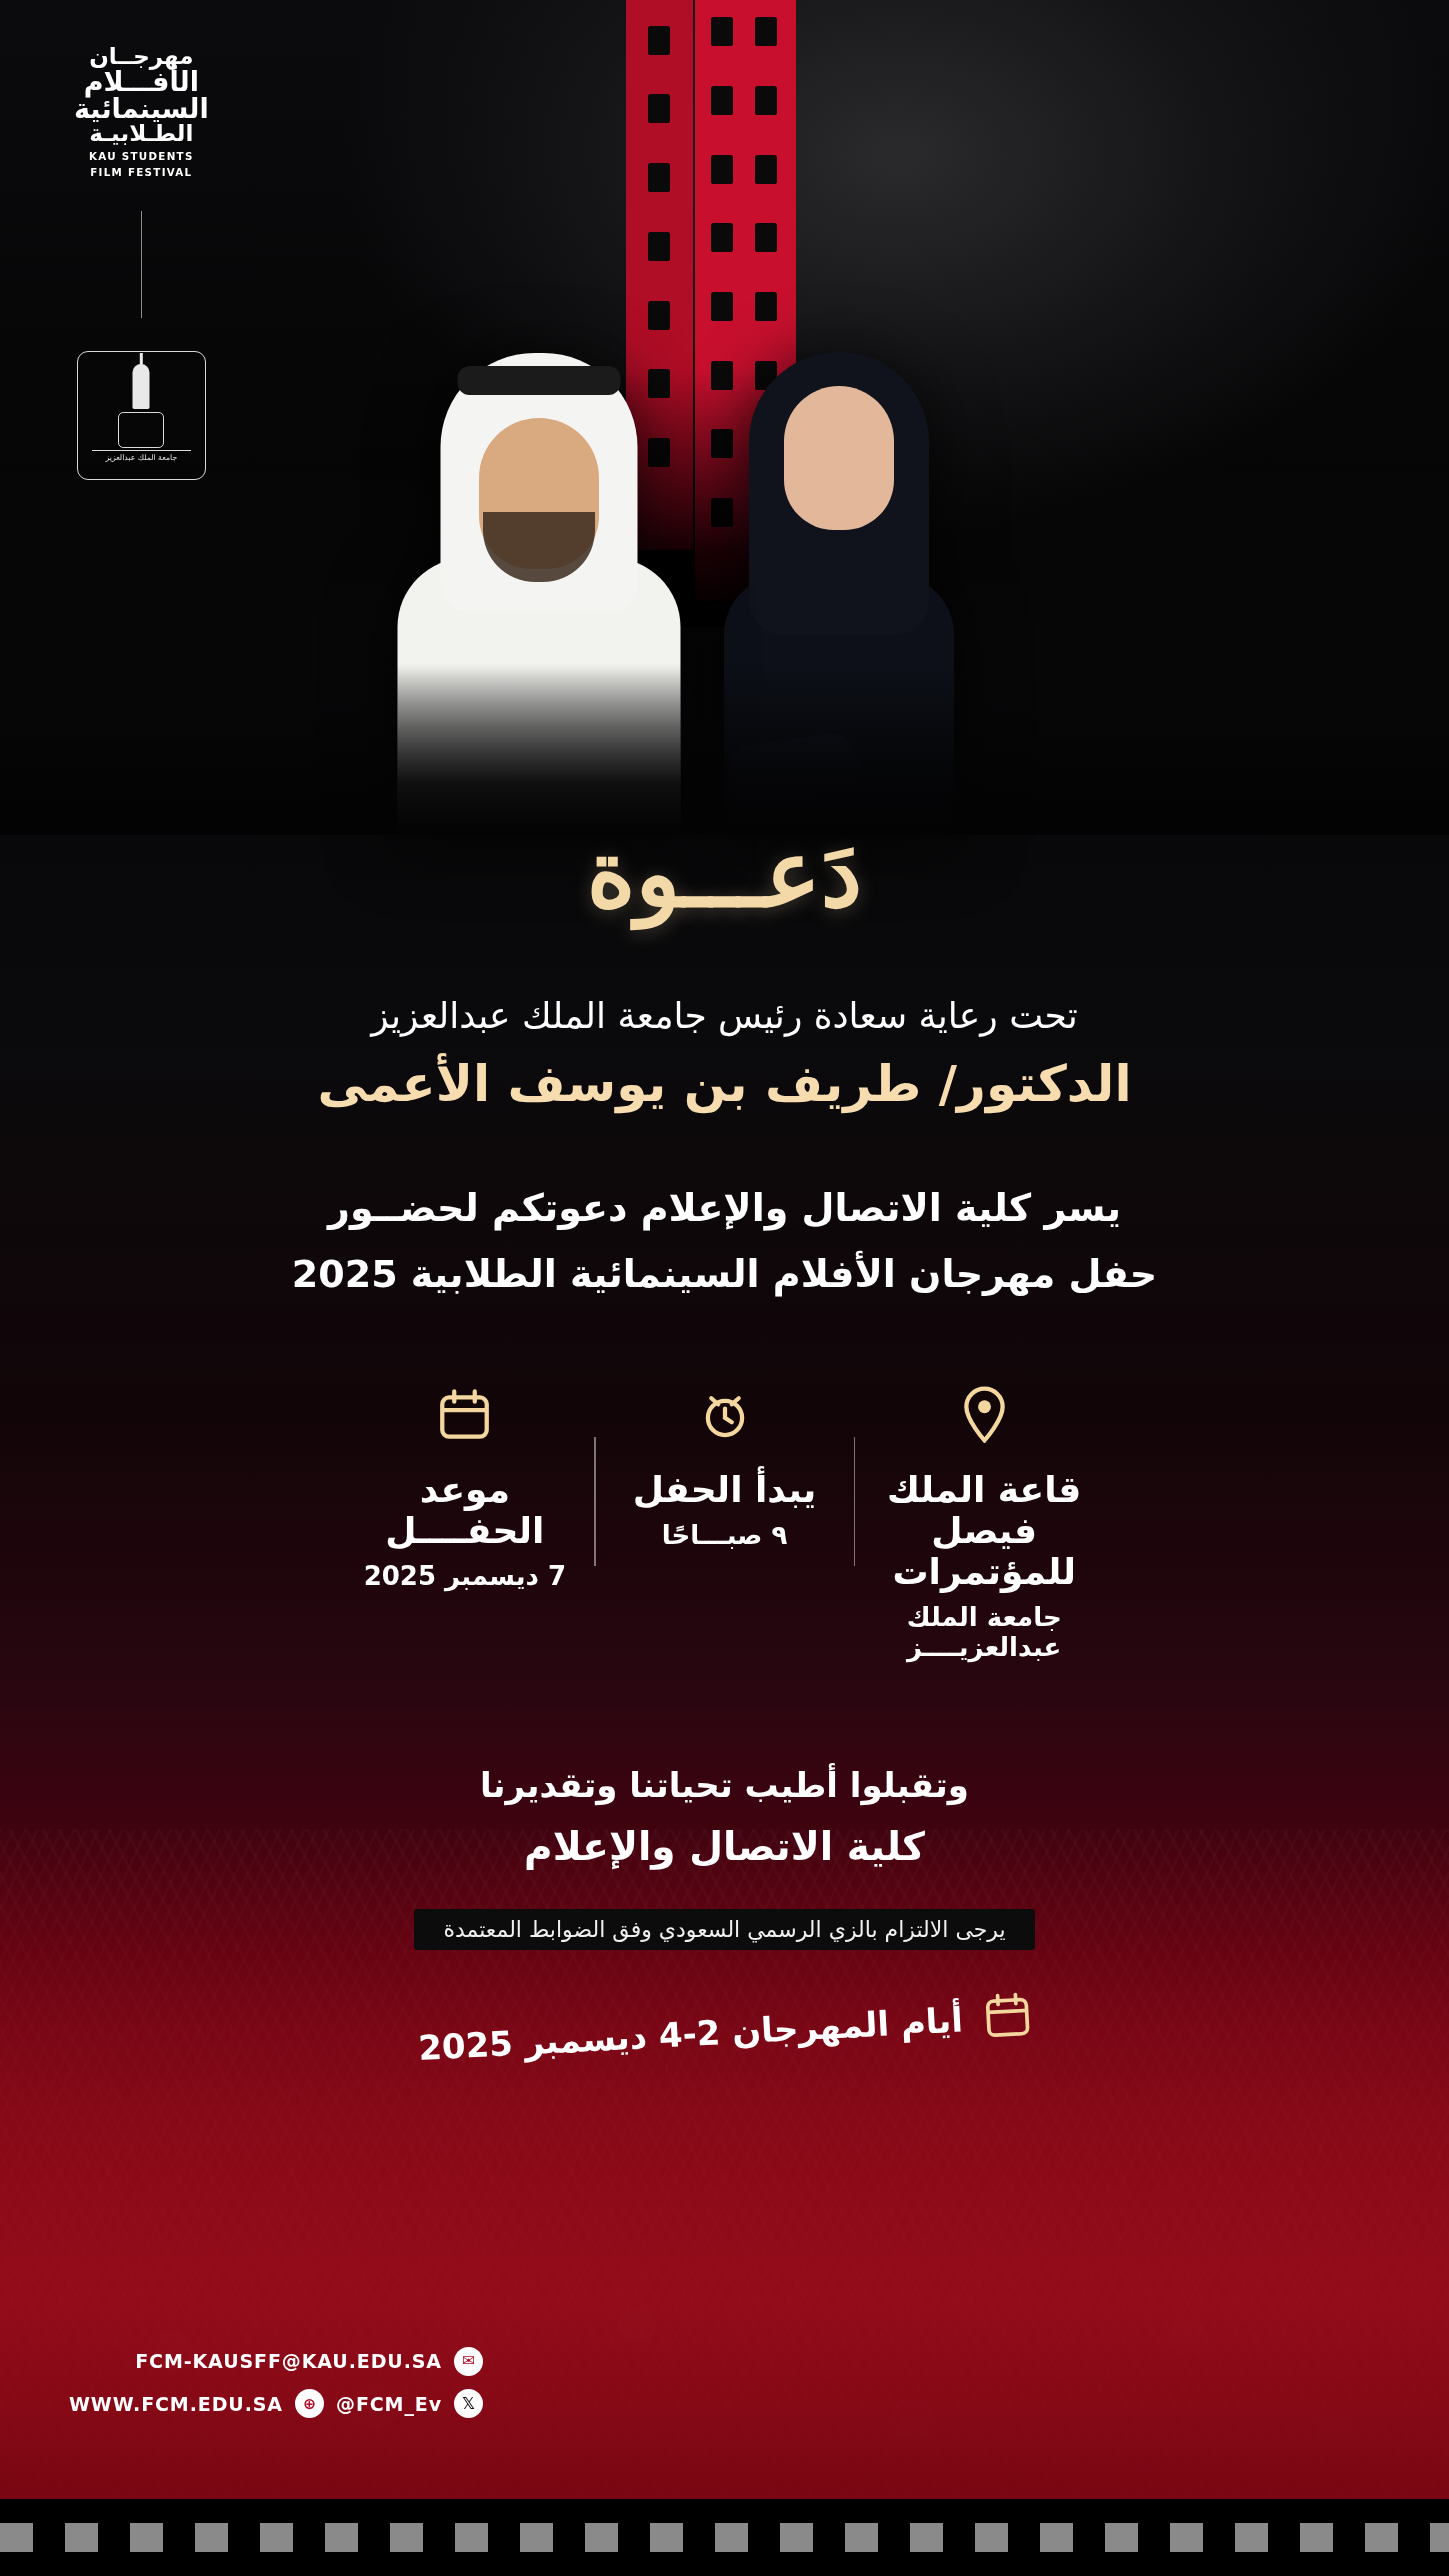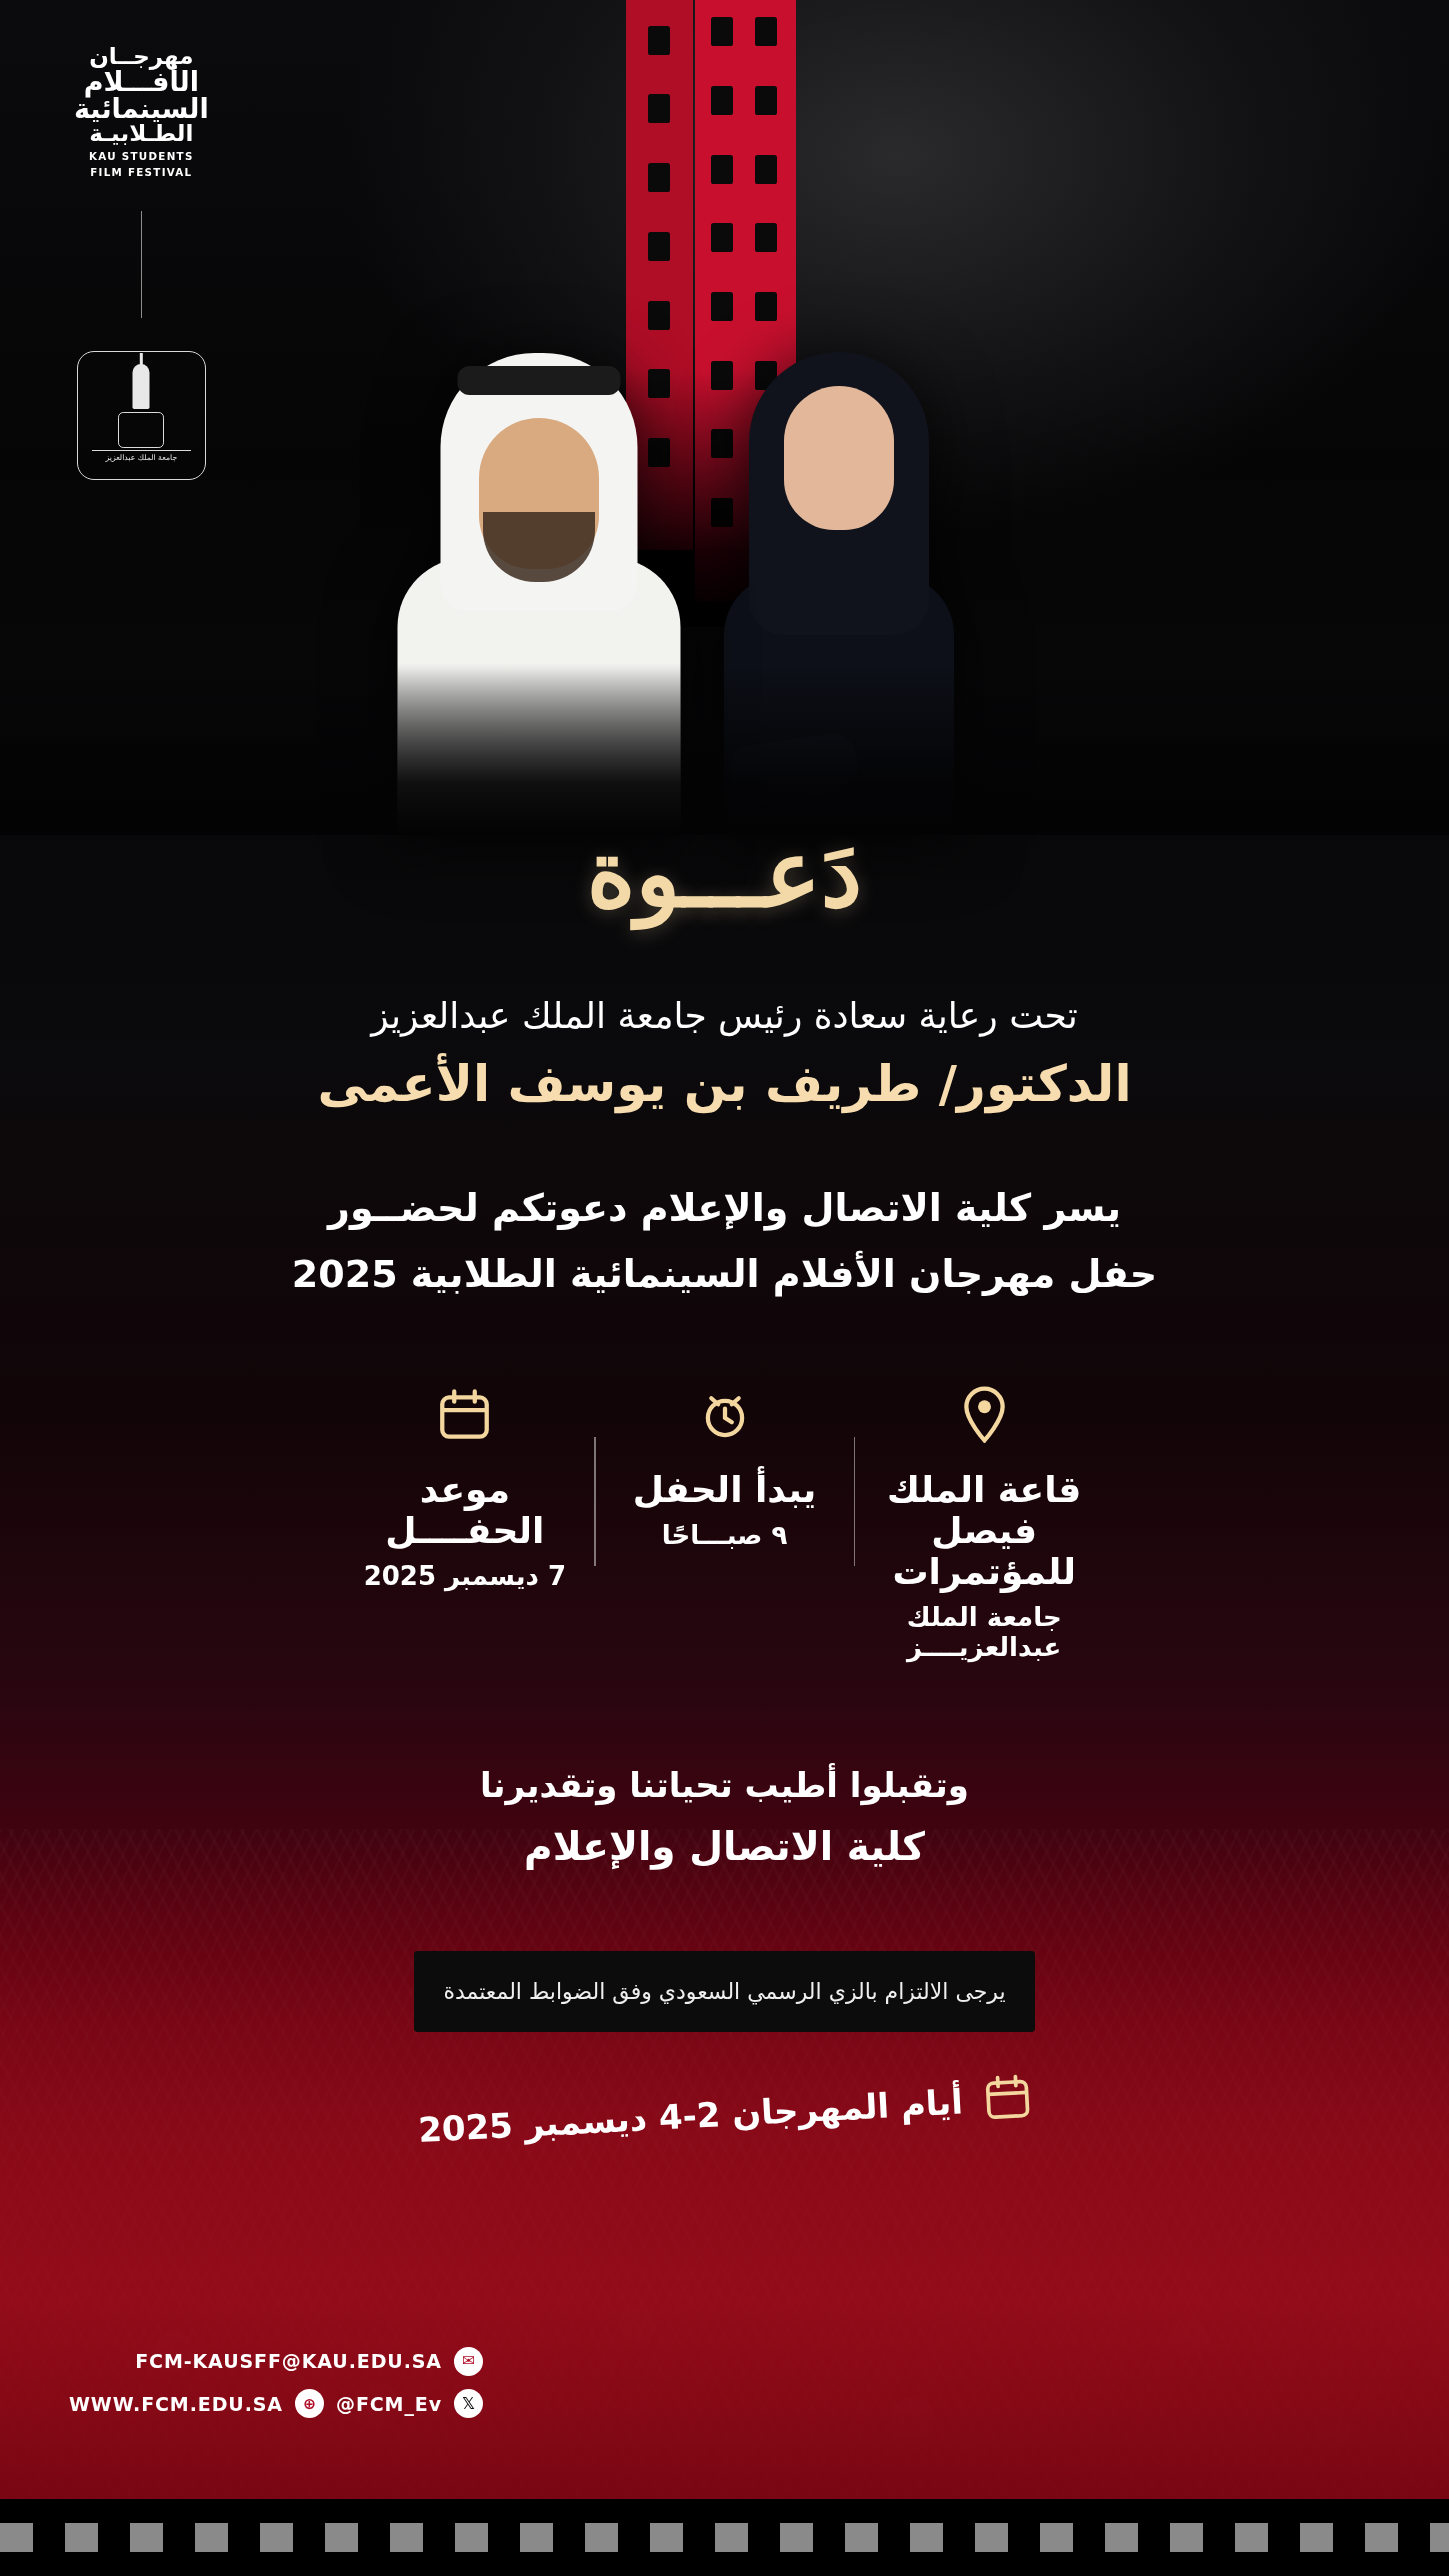--- a/index.html
+++ b/index.html
@@ -55,21 +55,21 @@
     pointer-events:none;
   }
 
   
   .logos { position:absolute; top: 45px; left: 74px; display:flex; align-items:center; gap:33px;flex-direction:column; }
   .logo-fest { text-align:center; color:#fff; line-height:1; }
   .logo-fest .ar { font-size: 23px; font-weight:bold; letter-spacing:0.9px; }
   .logo-fest .ar.big { font-size: 27px; }
   .logo-fest .en { font-size: 10.3px; letter-spacing:1.3px; margin-top:6px; font-weight:bold; }
   .logo-div { width:1.7px; height:107px; background:#b9b9b9; opacity:.75; }
-  .logo-kau { width: 129px; height: 129px; border:1.7px solid #d9d9d9; border-radius:17px; position:relative; }
+  .logo-kau { width: 129px; height: 129px; border:1.7px solid #d9d9d9; border-radius:11px; position:relative; }
   .logo-kau .tower { position:absolute; left:50%; top:12px; transform:translateX(-50%); width:17px; height:45px; background:#e8e8e8; border-radius:8.6px 8.6px 1.7px 1.7px;}
   .logo-kau .tower:after{content:"";position:absolute;left:50%;top:-10.3px;transform:translateX(-50%);width:3.4px;height:12px;background:#e8e8e8;}
   .logo-kau .seal { position:absolute; left:50%; top:60px; transform:translateX(-50%); width:46px;height:36px;border:1.7px solid #dcdcdc;border-radius:5.2px;}
   .logo-kau .base { position:absolute; left:13.7px; right:13.7px; bottom:12px; height:17px; border-top:1.7px solid #dcdcdc; color:#e6e6e6; font-size:7.7px; text-align:center; padding-top:2.6px; letter-spacing:0.4px;}
 
   
   .people { position:absolute; top: 326px; left: 0; right: 0; height: 507px; }
   .person { position:absolute; bottom:0; filter: drop-shadow(0 8.6px 34px rgba(0,0,0,.8)); }
   .p-woman { right: 481px; width: 258px; height: 481px; }
   .p-man   { right: 756px; width: 309px; height: 489px; }
@@ -116,23 +116,23 @@
   .info-col { width: 258px; padding: 0 24px; }
   .info-col .icon { height: 65px; display:flex; align-items:center; justify-content:center; color:#f4d79f; }
   .info-col .t1 { margin-top: 22px; font-size: 36px; color:#ffffff; font-weight:600; }
   .info-col .t2 { margin-top: 10.3px; font-size: 26px; color:#ffffff; font-weight:600; }
   .vdiv { width:1.7px; background: rgba(255,255,255,.45); height: 129px; margin-top: 55px; }
 
   .regards { margin-top: 103px; font-size: 34px; color:#fff; font-weight:600; }
   .regards .b { display:block; margin-top: 19px; font-size: 39px; font-weight:bold; }
 
   .dress-note {
-    margin: 82px auto 0; display:inline-block;
+    margin: 40px auto 0; display:inline-block;
     background: #0c0c0c; color:#f0f0f0;
-    font-size: 22px; padding: 28px 29px; border-radius: 3.4px;
+    font-size: 22px; padding: 8px 29px; border-radius: 3.4px;
     letter-spacing: 0.3px;
   }
 
   .fest-days {
     margin-top: 57px; display:flex; align-items:center; justify-content:center; gap: 22px;
     transform: rotate(-3deg);
   }
   .fest-days .txt { font-size: 34px; font-weight:bold; color:#ffffff; }
 
   

